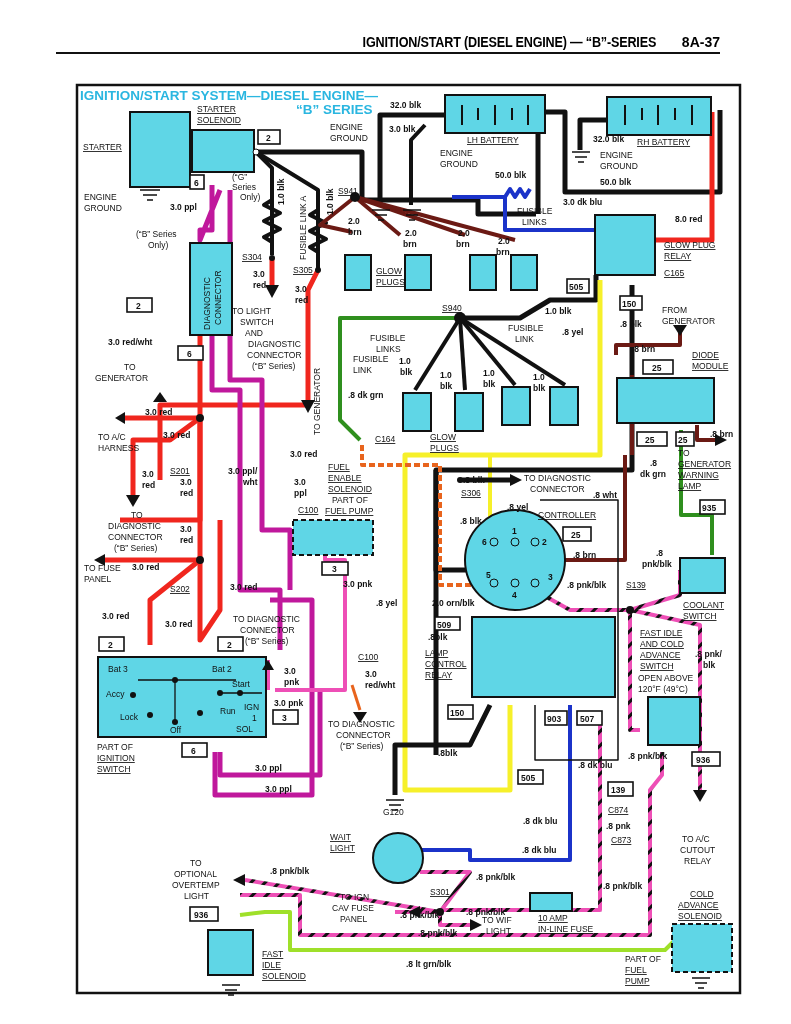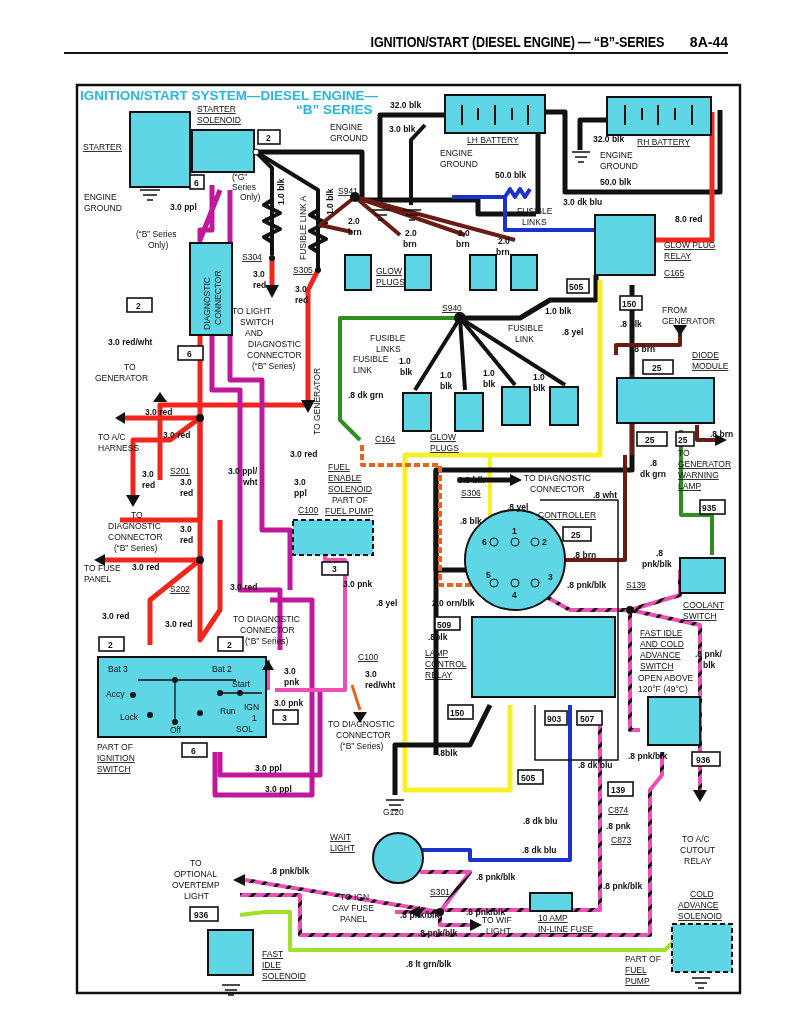--- a/index.html
+++ b/index.html
@@ -1,35 +1,35 @@
 <!DOCTYPE html>
 <html><head>
 <meta charset="utf-8">
 <style>
   html,body{margin:0;padding:0;background:#fff;}
   body{width:791px;height:1024px;position:relative;overflow:hidden;font-family:"Liberation Sans",sans-serif;}
-  .page-header{position:absolute;left:64px;top:32px;width:664px;height:20px;border-bottom:2px solid #111;}
+  .page-header{position:absolute;left:56px;top:32px;width:664px;height:20px;border-bottom:2px solid #111;}
   .page-header .title{position:absolute;right:64px;top:2px;font-weight:bold;font-size:14px;letter-spacing:-0.2px;transform:scaleX(0.9);transform-origin:right;}
   .page-header .pnum{position:absolute;right:0;top:2px;font-weight:bold;font-size:14px;}
   svg{position:absolute;left:0;top:0;}
   svg text{font-family:"Liberation Sans",sans-serif;fill:#111;}
   .lb{font-size:8.5px;}
   .bl{font-size:8.5px;font-weight:bold;}
   .ttl{font-size:13.5px;font-weight:bold;fill:#2ab6e0;}
   .u{text-decoration:underline;}
   .box{fill:#fff;stroke:#111;stroke-width:1.6;}
   .comp{fill:#5fd6e6;stroke:#111;stroke-width:2;}
   .gnd{stroke:#111;stroke-width:1.6;fill:none;}
 </style>
 </head>
 <body>
 
 <div class="page-header">
   <span class="title">IGNITION/START (DIESEL ENGINE) — “B”-SERIES</span>
-  <span class="pnum">8A-44</span>
+  <span class="pnum">8A-37</span>
 </div>
 
 <svg width="791" height="1024" viewBox="0 0 791 1024">
   <defs>
     <pattern id="stripeBlk" patternUnits="userSpaceOnUse" width="10" height="10" patternTransform="rotate(45)">
       <rect width="10" height="10" fill="#ee4fb6"></rect>
         <rect width="3" height="10" fill="#111"></rect>
     </pattern>
   </defs>
 

